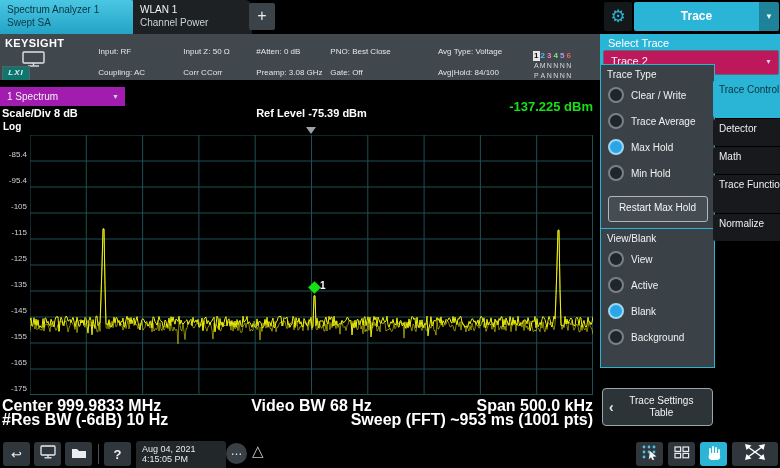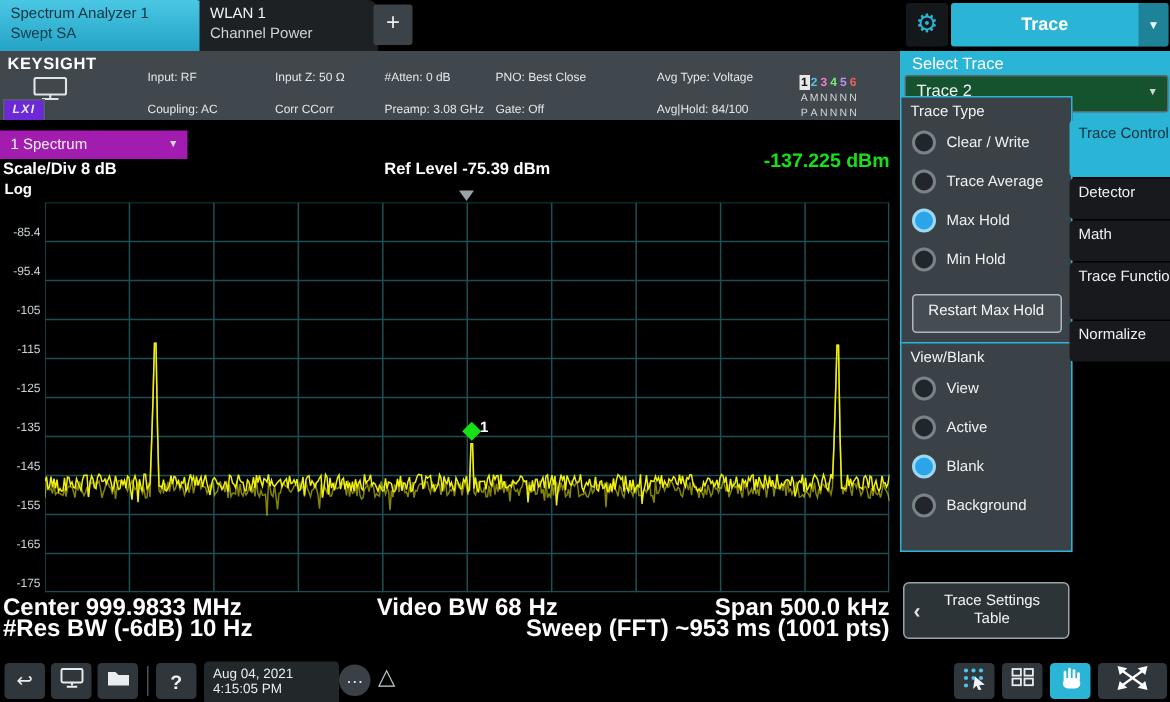--- a/index.html
+++ b/index.html
@@ -23,21 +23,21 @@
   .tracedd{position:absolute;left:634px;top:2px;width:145px;height:29px;background:#2ab4d5;border-radius:2px;}
   .tracedd .lbl{position:absolute;left:0;right:20px;top:0;bottom:0;text-align:center;line-height:29px;
                 font-size:12px;font-weight:bold;color:#fff;}
   .tracedd .arr{position:absolute;right:0;top:0;width:20px;height:29px;background:rgba(0,0,0,.28);
                 border-radius:0 2px 2px 0;text-align:center;line-height:29px;font-size:8px;color:#eaf7fb;}
 
   
   .infobar{position:absolute;left:0;top:34px;width:600px;height:46px;background:#40474d;}
   .brand{position:absolute;left:5px;top:3px;font-size:11px;font-weight:bold;letter-spacing:.4px;color:#fff;}
   .brandicon{position:absolute;left:22px;top:17px;}
-  .lxi{position:absolute;left:2px;top:32px;width:26px;height:13px;background:#6d28d9;border:1px solid #566066;
+  .lxi{position:absolute;left:2px;top:32px;width:26px;height:13px;background:#0f766e;border:1px solid #566066;
        font-size:8px;font-style:italic;font-weight:bold;color:#dfeef5;text-align:center;line-height:11px;letter-spacing:1px;}
   .icol{position:absolute;top:2px;font-size:8px;line-height:10.5px;color:#e3e7e9;white-space:pre;}
   .flags{position:absolute;left:533px;top:2px;margin-top:12px;}
   .flagrow{height:10px;line-height:10px;}
   .flag{display:inline-block;width:6.5px;font-size:8px;font-weight:bold;text-align:center;}
   .flag2{display:inline-block;width:6.5px;font-size:7px;text-align:center;color:#d3d8db;}
 
   
   #chart-area{position:absolute;left:0;top:80px;width:600px;height:360px;background:#000;}
   .winsel{position:absolute;left:0;top:7px;width:118px;height:19px;background:#a21caf;font-size:10px;
@@ -52,21 +52,21 @@
   #grid-svg{position:absolute;left:30px;top:55px;}
   .ctri{position:absolute;left:306px;top:47px;width:0;height:0;border-left:5px solid transparent;
         border-right:5px solid transparent;border-top:7px solid #9aa3a8;}
   .mdiamond{position:absolute;width:9px;height:9px;background:#16d016;transform:rotate(45deg);}
   .mnum{position:absolute;font-size:10px;font-weight:bold;color:#fff;}
   .bl{font-size:16px;font-weight:bold;color:#fff;position:absolute;}
 
   
   .seltr{position:absolute;left:600px;top:34px;width:180px;height:46px;background:#2ab4d5;}
   .seltr-label{position:absolute;left:8px;top:3px;font-size:11px;color:#fff;}
-  .seltr-dd{position:absolute;left:3px;top:16px;width:174px;height:23px;background:#14532d;
+  .seltr-dd{position:absolute;left:3px;top:16px;width:174px;height:23px;background:#be185d;
             border:1px solid #5f6871;border-radius:2px;}
   .seltr-dd .val{position:absolute;left:7px;top:4px;font-size:11px;color:#f2f4f5;}
   .seltr-dd .arr{position:absolute;right:6px;top:7px;font-size:7px;color:#cdd5d9;}
   .menu{position:absolute;left:600px;top:64px;width:113px;height:302px;background:#3b4247;border:1px solid #2ab4d5;}
   .menu-label{font-size:10px;color:#f2f4f5;padding:4px 0 2px 6px;}
   .radio-item{display:flex;align-items:center;height:26px;padding-left:7px;gap:7px;}
   .rdot{width:12px;height:12px;border-radius:50%;background:#20262a;border:2px solid #788289;flex:none;}
   .rdot.on{background:#2aa6e8;border-color:#9ed7f2;}
   .rlabel{font-size:10px;color:#eef1f2;}
   .restart-btn{margin:10px auto 6px;width:98px;height:24px;border:1px solid #aeb7bd;border-radius:3px;

